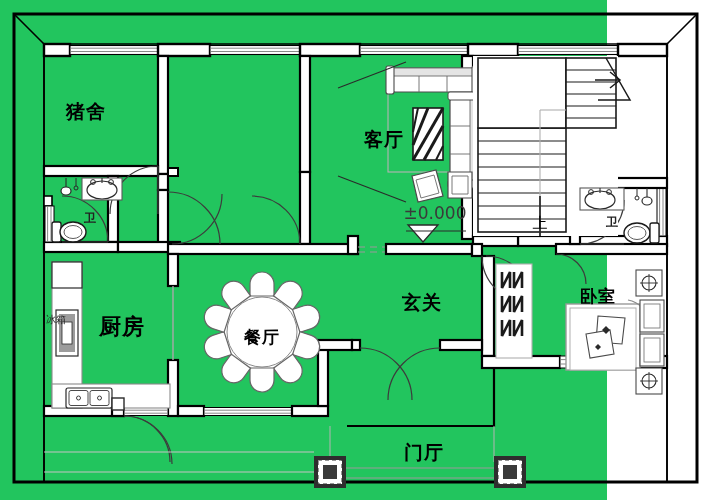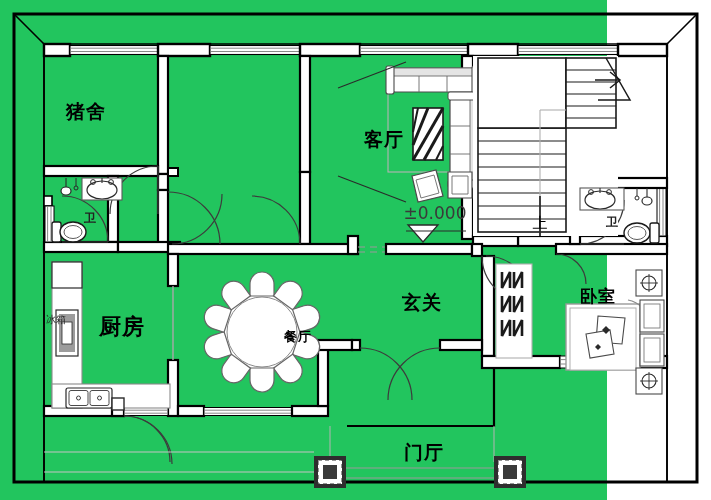--- a/index.html
+++ b/index.html
@@ -534,21 +534,21 @@
     </g>
   </svg>
 
   <div class="rm-label" style="left:86px;top:112px;transform:translate(-50%,-50%);font-size:19px;font-weight:600;">猪舍</div>
 
 
   <div class="rm-label" style="left:384px;top:140px;transform:translate(-50%,-50%);font-size:19px;font-weight:600;">客厅</div>
 
   <div class="rm-label" style="left:122px;top:327px;transform:translate(-50%,-50%);font-size:22px;font-weight:700;">厨房</div>
 
-  <div class="rm-label" style="left:262px;top:337px;transform:translate(-50%,-50%);font-size:13px;font-weight:600;margin-left:36px;">餐厅</div>
+  <div class="rm-label" style="left:262px;top:337px;transform:translate(-50%,-50%);font-size:17px;font-weight:600;">餐厅</div>
 
   <div class="rm-label" style="left:422px;top:303px;transform:translate(-50%,-50%);font-size:19px;font-weight:600;text-align:right;">玄关</div>
 
   <div class="rm-label" style="left:424px;top:441px;transform:translate(-50%,-50%);font-size:19px;font-weight:600;margin-top:12px;">门厅</div>
 
   <div class="rm-label" style="left:598px;top:296px;transform:translate(-50%,-50%);font-size:17px;font-weight:600;">卧室</div>
 
   <div class="lvl-label" style="left:435px;top:213px;transform:translate(-50%,-50%);font-size:17px;">±0.000</div>
 
   <div class="lvl-label" style="left:540px;top:223px;transform:translate(-50%,-50%);font-size:15px;color:#000;">上</div>

